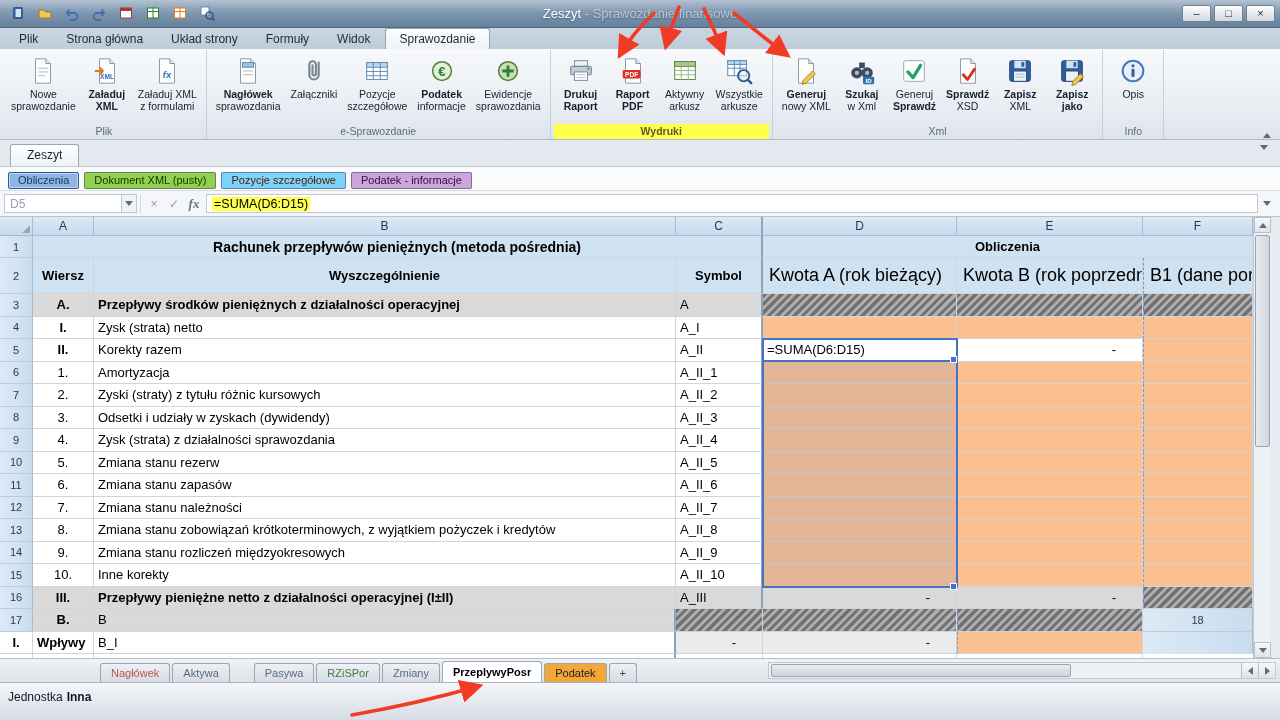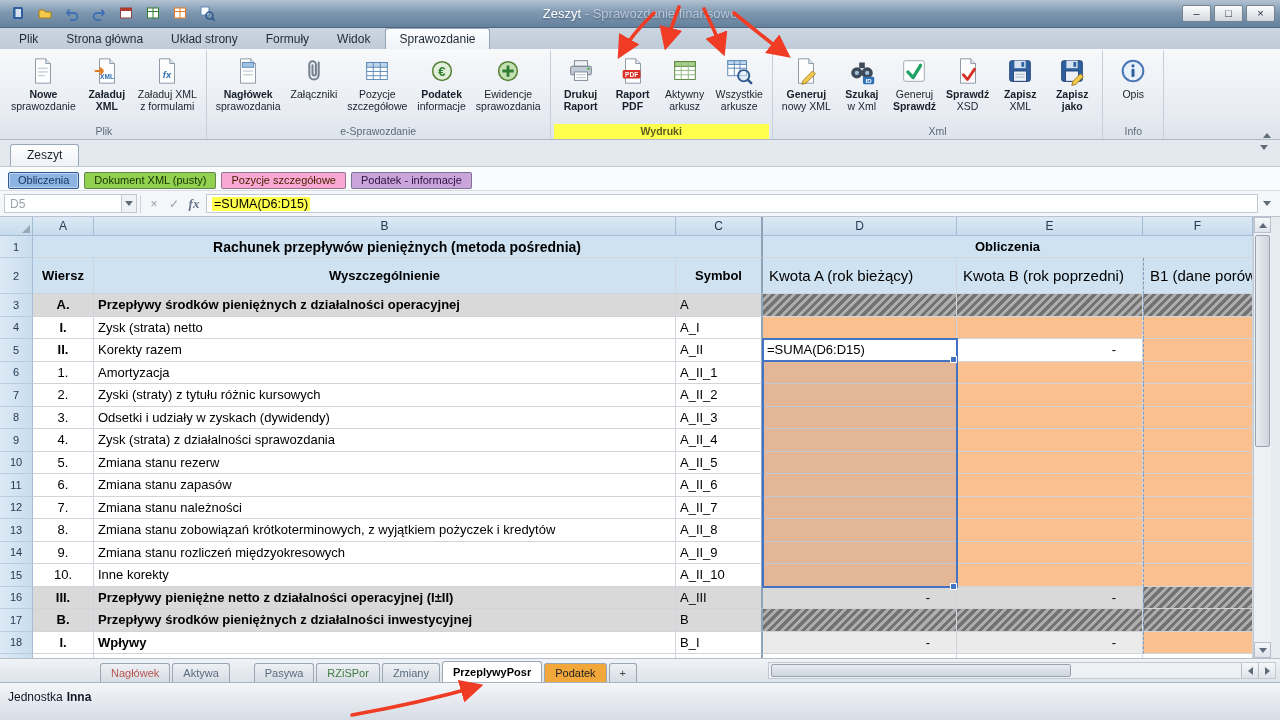--- a/index.html
+++ b/index.html
@@ -84,21 +84,21 @@
     justify-content:center;font-size:12px;color:#243a52;}
   .rh{background:linear-gradient(90deg,#dde9f5,#c9ddef);border-right-color:#a3bdd4;
     border-bottom-color:#b9cde0;justify-content:center;font-size:11px;color:#243a52;padding:0;}
   .corner{position:relative;}
   .corner:after{content:"";position:absolute;right:2px;bottom:2px;width:0;height:0;
     border-left:8px solid transparent;border-bottom:8px solid #9aa8b6;}
   .t1{background:var(--c-header_bg);font-weight:bold;justify-content:center;font-size:14px;}
   .t2{font-size:13px;}
   .h2{background:var(--c-header_bg);}
   .h2.hb{justify-content:center;font-weight:bold;}
-  .h2.kw{font-size:15px;padding-left:6px;}
+  .h2.kw{font-size:18px;padding-left:6px;}
   .ctr{justify-content:center;}
   .b{font-weight:bold;}
   .sec{background:var(--c-section_bg);}
   .hatch{background:#9a9a9a;background-image:repeating-linear-gradient(135deg,rgba(50,50,50,.38) 0 3px,rgba(225,225,225,.28) 3px 6px);}
   .org{background:var(--c-input_cell);}
   .lt{background:#ebebeb;}
   .dash{justify-content:flex-end;padding-right:26px;}
   .fcell{background:#fff;}
   .cd{border-right:2px solid #8fa3b8;}
   .fdash{border-left:1px dashed #7a9cc6;}
@@ -246,21 +246,21 @@
         <div class="rbtns">
           <div class="rbtn">
             <div class="ricon">
               <svg viewBox="0 0 32 32" width="30" height="30">
                 <path d="M8 3 h11 l5 5 v21 H8 z" fill="#fdfdfd" stroke="#8a94a1"></path>
                 <path d="M19 3 v5 h5" fill="#dfe6ee" stroke="#8a94a1"></path>
                 <path d="M11 13h10M11 17h10M11 21h7" stroke="#aeb9c5" fill="none"></path>
               </svg>
             </div>
             <div class="rlabel">
-              <div style="font-weight: bold;">Nowe</div>
+              <div style="font-weight: normal;">Nowe</div>
               <div>sprawozdanie</div>
             </div>
           </div>
           <div class="rbtn">
             <div class="ricon">
               <svg viewBox="0 0 32 32" width="30" height="30">
                 <path d="M8 3 h11 l5 5 v21 H8 z" fill="#fdfdfd" stroke="#8a94a1"></path>
                 <path d="M19 3 v5 h5" fill="#dfe6ee" stroke="#8a94a1"></path>
                 <text x="16" y="24" font-size="7" fill="#2E6FB5" text-anchor="middle" font-weight="bold">XML</text>
                 <path d="M3 16 h9 m0 0 -3.5 -3.5 M12 16 l-3.5 3.5" stroke="#E07C1F" stroke-width="2.2" fill="none"></path>
@@ -527,21 +527,21 @@
 </div>
 
 <div id="zrow">
   <div id="ztab">Zeszyt</div>
   <div id="zdrop"><span class="tri down"></span></div>
 </div>
 
 <div id="dtabs">
     <div class="dtab active" style="background: rgb(141, 180, 226); color: rgb(23, 55, 94);">Obliczenia</div>
     <div class="dtab" style="background: rgb(146, 208, 80); color: rgb(23, 51, 0);">Dokument XML (pusty)</div>
-    <div class="dtab" style="background: #f9a8d4; color: rgb(74, 34, 0);">Pozycje szczegółowe</div>
+    <div class="dtab" style="background: #7dd3fc; color: rgb(74, 34, 0);">Pozycje szczegółowe</div>
     <div class="dtab" style="background: rgb(201, 165, 220); color: rgb(50, 16, 63);">Podatek - informacje</div>
   </div>
 
 <div id="fbar">
   <div id="name-box">D5</div>
   <div id="nb-drop">
       <span class="tri down"></span>
     </div>
   <div class="fb-sep"></div>
   <div class="fb-btn">×</div>
@@ -667,21 +667,20 @@
       <div class="c org fdash"></div>
       <div class="c rh">16</div>
       <div class="c b sec ctr">III.</div>
       <div class="c b sec">Przepływy pieniężne netto z działalności operacyjnej (I±II)</div>
       <div class="c sec cd">A_III</div>
       <div class="c sec dash">-</div>
       <div class="c sec dash">-</div>
       <div class="c hatch fdash"></div>
       <div class="c rh">17</div>
       <div class="c b sec ctr">B.</div>
-      <div class="c b sec">Przepływy środków pieniężnych z działalności inwestycyjnej</div>
       <div class="c sec cd">B</div>
       <div class="c hatch"></div>
       <div class="c hatch"></div>
       <div class="c hatch fdash"></div>
       <div class="c rh">18</div>
       <div class="c b ctr">I.</div>
       <div class="c b">Wpływy</div>
       <div class="c cd">B_I</div>
       <div class="c lt dash">-</div>
       <div class="c lt dash">-</div>

